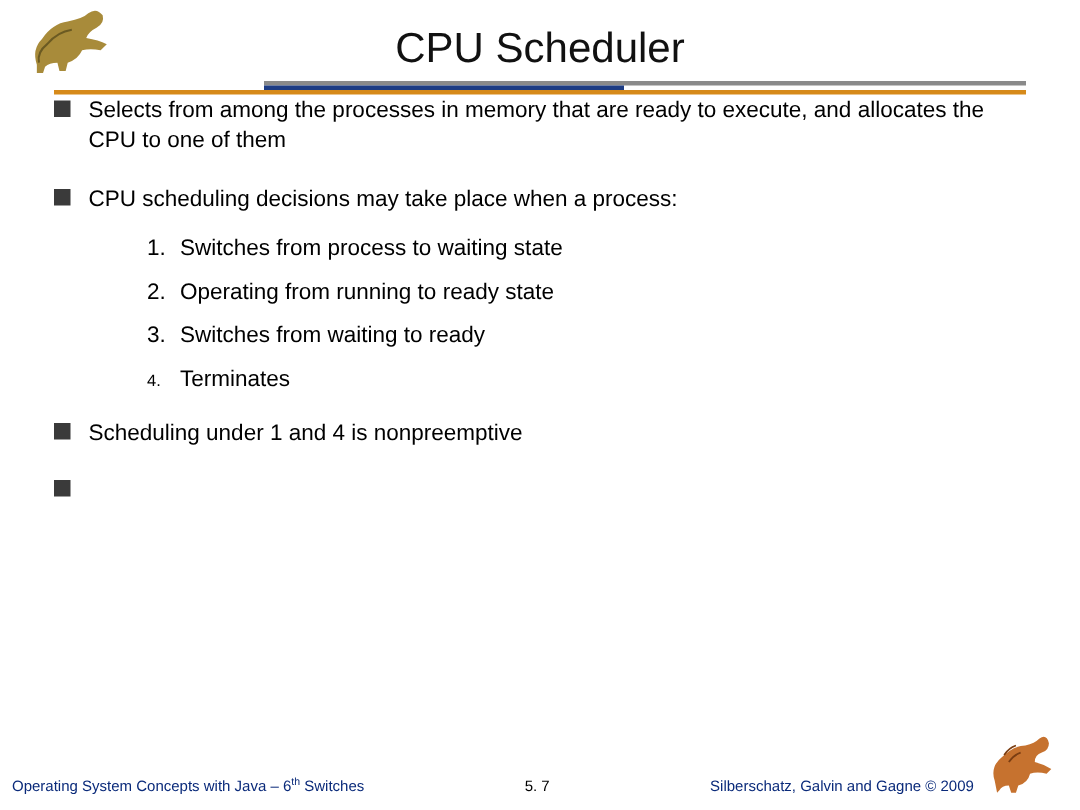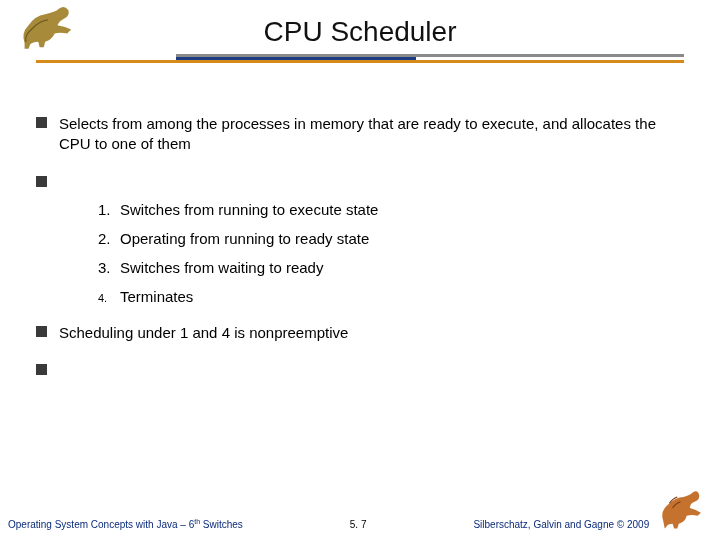--- a/index.html
+++ b/index.html
@@ -5,21 +5,21 @@
   * { margin: 0; padding: 0; box-sizing: border-box; }
   html, body { width: 720px; height: 540px; font-family: Arial, Helvetica, sans-serif; background: #fff; }
   .slide { width: 720px; height: 540px; position: relative; padding: 0 36px; }
   .header { position: relative; padding-top: 10px; }
   .dino-left { position: absolute; left: -20px; top: 2px; width: 72px; height: 48px; }
   .title { text-align: center; font-size: 28px; font-weight: normal; color: #111; padding-top: 6px; padding-bottom: 6px; }
   .rule-wrap { position: relative; height: 10px; }
   .rule-gray { position: absolute; left: 140px; right: 0; top: 0; height: 3px; background: #8a8a8a; }
   .rule-blue { position: absolute; left: 140px; width: 240px; top: 3px; height: 5px; background: #1d3c84; }
   .rule-orange{ position: absolute; left: 0; right: 0; top: 6px; height: 3px; background: #d68a1a; }
-  .content { padding-top: 22px; margin-top: 28px; }
+  .content { padding-top: 0; }
   .item { display: flex; align-items: flex-start; margin-bottom: 18px; }
   .sq { width: 11px; height: 11px; background: #3a3a3a; flex-shrink: 0; margin-top: 3px; margin-right: 12px; }
   .item-text { font-size: 15px; line-height: 1.35; color: #000; }
   .numlist { padding-left: 62px; margin-top: -4px; margin-bottom: 18px; }
   .numrow { display: flex; align-items: baseline; margin-bottom: 12px; font-size: 15px; }
   .numrow .n { width: 22px; flex-shrink: 0; }
   .numrow.small .n { font-size: 11px; }
   .bold { font-weight: normal; }
   .footer { position: absolute; left: 0; right: 0; bottom: 10px; padding: 0 14px 0 8px; display: flex; align-items: flex-end; justify-content: space-between; font-size: 10px; }
   .foot-left { color: #0a2a7a; }
@@ -46,26 +46,27 @@
   </div>
 
   <div class="content">
     <div class="item">
       <div class="sq"></div>
       <div class="item-text">Selects from among the processes in memory that are ready to execute, and allocates the CPU to one of them</div>
     </div>
 
     <div class="item">
       <div class="sq"></div>
+      <div class="item-text">CPU scheduling decisions may take place when a process:</div>
     </div>
 
     <div class="numlist">
       <div class="numrow">
         <span class="n">1.</span>
-        <span>Switches from running to execute state</span>
+        <span>Switches from process to waiting state</span>
       </div>
       <div class="numrow">
         <span class="n">2.</span>
         <span>Operating from running to ready state</span>
       </div>
       <div class="numrow">
         <span class="n">3.</span>
         <span>Switches from waiting to ready</span>
       </div>
       <div class="numrow small">

